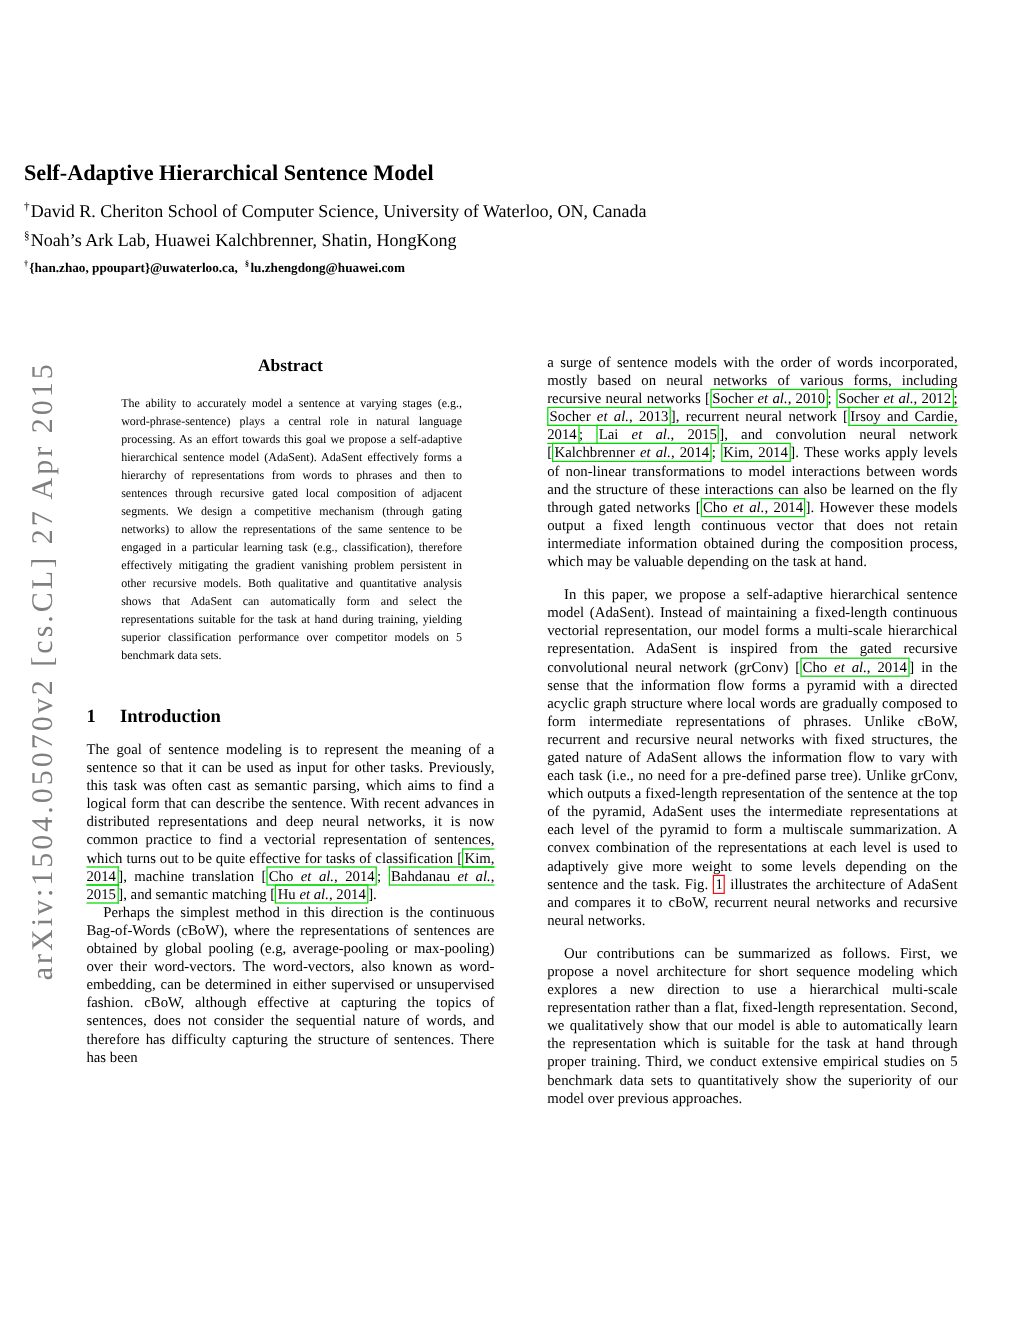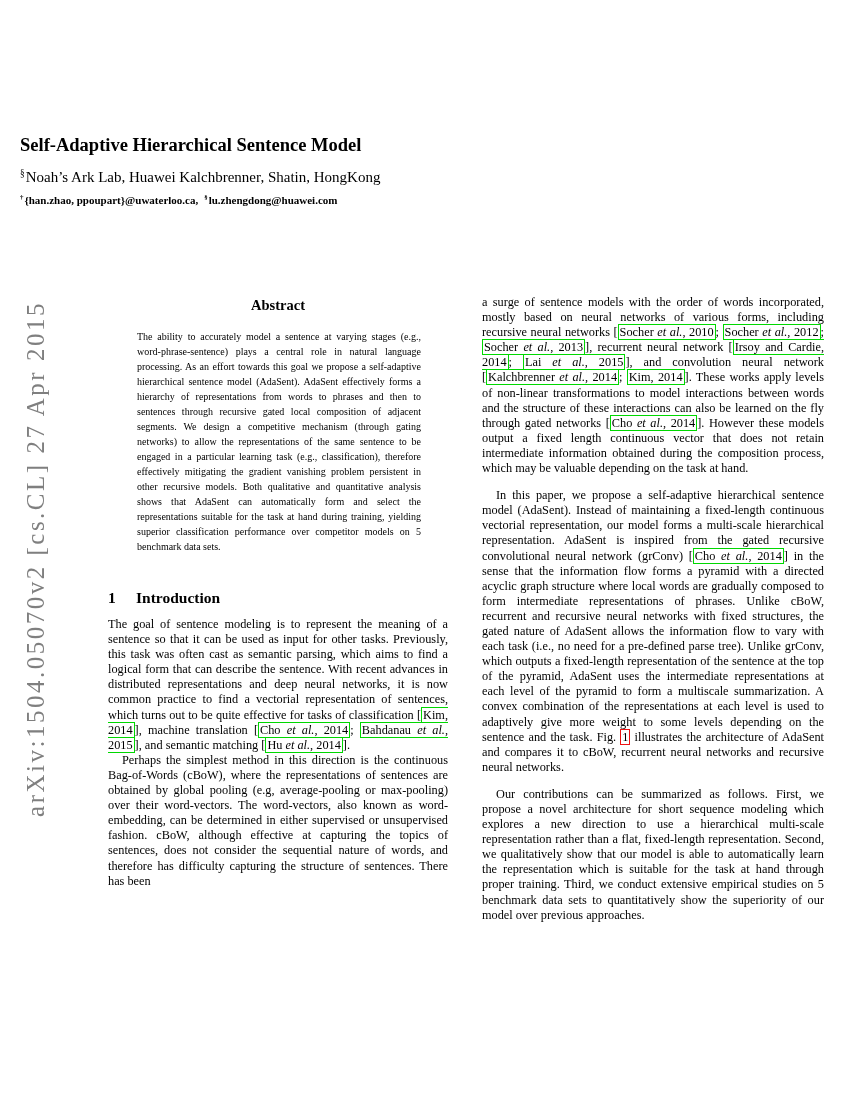--- a/index.html
+++ b/index.html
@@ -17,23 +17,23 @@
   .authors{margin-top:21px;font-size:15.5px;font-weight:700;}
   .authors .au:nth-of-type(2){margin-left:16px;}
   .authors .and{font-weight:400;margin:0 5px;}
   sup{font-size:0.62em;}
   .affils{margin-top:7px;font-size:15px;line-height:20px;}
   .affil .m{margin-right:1px;}
   .email{font-size:11px;font-weight:bold;}
   .email .m2{margin-left:6px;}
 
   
-  .col{position:absolute;margin-left:36px;}
+  .col{position:absolute;}
   .lc{left:72px;top:297px;width:340px;}
-  .rc{left:446px;top:295px;width:342px;}
+  .rc{left:456px;top:295px;width:342px;}
 
   .abs-head{font-size:14.5px;font-weight:700;text-align:center;}
   .abs-body{margin:15px 27px 0 29px;font-size:10px;line-height:15px;
             text-align:justify;hyphens:auto;-webkit-hyphens:auto;}
 
   .sec-head{margin:35px 0 0;font-size:15.5px;font-weight:700;}
   .sec-num{display:inline-block;width:28px;}
 
   .para{margin:10px 0 0;font-size:12.3px;line-height:15.1px;text-align:justify;
         hyphens:auto;-webkit-hyphens:auto;}
@@ -52,20 +52,21 @@
 
 <div class="page">
 
   <div class="watermark">arXiv:1504.05070v2  [cs.CL]  27 Apr 2015</div>
 
   <header>
     <div class="title">Self-Adaptive Hierarchical Sentence Model</div>
 
 
     <div class="affils">
+      <div class="affil"><sup class="m">†</sup><span>David R. Cheriton School of Computer Science, University of Waterloo, ON, Canada</span></div>
       <div class="affil"><sup class="m">§</sup><span>Noah’s Ark Lab, Huawei Kalchbrenner, Shatin, HongKong</span></div>
       <div class="affil email"><sup class="m">†</sup><span>{han.zhao, ppoupart}@uwaterloo.ca,</span><sup class="m m2">§</sup><span>lu.zhengdong@huawei.com</span></div>
     </div>
   </header>
 
   <section class="col lc">
     <div class="abs-head">Abstract</div>
     <p class="abs-body">The ability to accurately model a sentence at varying stages (e.g., word-phrase-sentence) plays a central role in natural language processing. As an effort towards this goal we propose a self-adaptive hierarchical sentence model (AdaSent). AdaSent effectively forms a hierarchy of representations from words to phrases and then to sentences through recursive gated local composition of adjacent segments. We design a competitive mechanism (through gating networks) to allow the representations of the same sentence to be engaged in a particular learning task (e.g., classification), therefore effectively mitigating the gradient vanishing problem persistent in other recursive models. Both qualitative and quantitative analysis shows that AdaSent can automatically form and select the representations suitable for the task at hand during training, yielding superior classification performance over competitor models on 5 benchmark data sets.</p>
 
     <h2 class="sec-head"><span class="sec-num">1</span><span>Introduction</span></h2>

